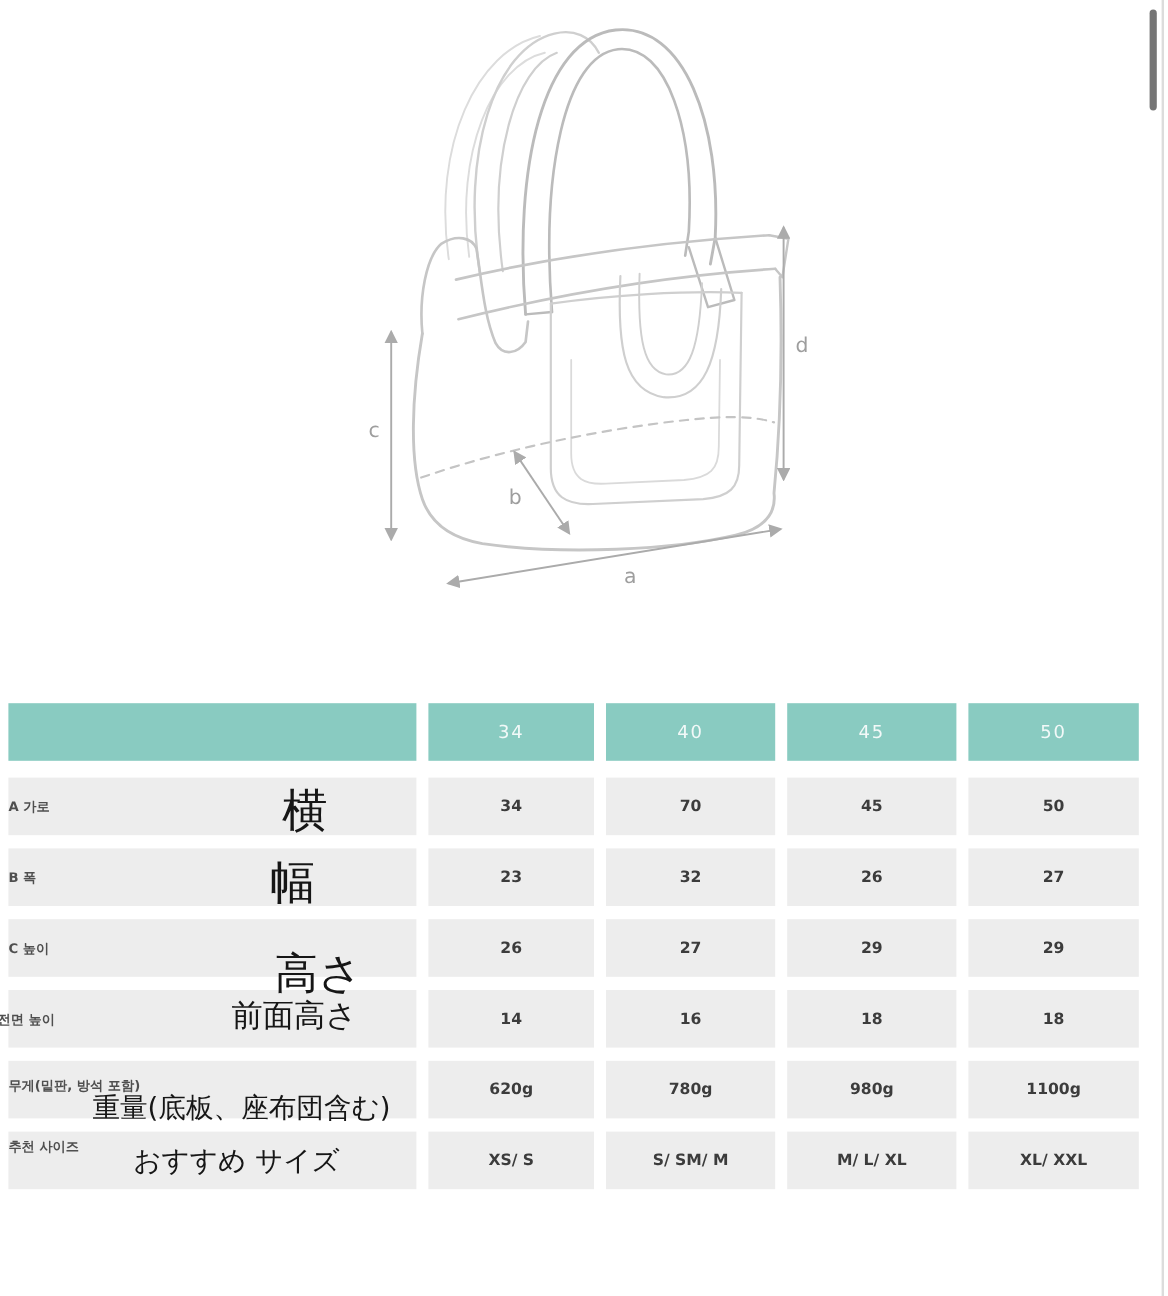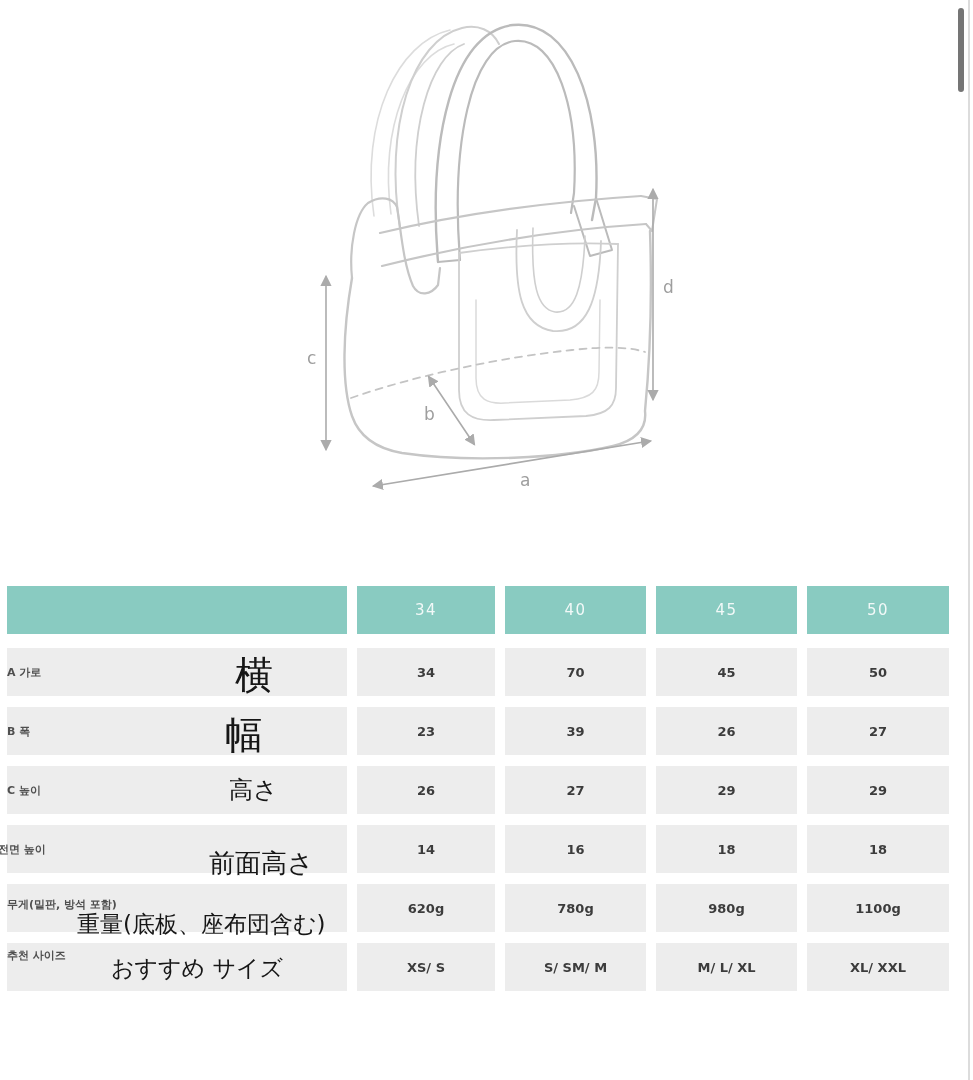--- a/index.html
+++ b/index.html
@@ -19,22 +19,22 @@
   .tbody{display:flex;flex-direction:column;row-gap:11px;margin-top:14px;}
   .trow{height:48px;}
   .cell{background:#ededed;display:flex;align-items:center;justify-content:center;}
   .label-cell{position:relative;background:#ededed;display:flex;align-items:center;}
   .ko{font-size:11px;font-weight:600;color:#4f4f4f;white-space:nowrap;}
   .ja{position:absolute;color:#161616;white-space:nowrap;font-weight:500;line-height:1;z-index:2;}
   .val{font-size:13px;font-weight:600;color:#3c3c3c;white-space:nowrap;}
 
   .row-0 .ja{left:228px;top:8px;font-size:38px;}
   .row-1 .ja{left:218px;top:9px;font-size:38px;}
-  .row-2 .ja{left:222px;top:12px;font-size:24px;}
-  .row-3 .ja{left:186px;top:25px;font-size:26px;margin-left:16px;}
+  .row-2 .ja{left:222px;top:28px;font-size:36px;}
+  .row-3 .ja{left:186px;top:9px;font-size:26px;}
   .row-3 .ko{transform:translateX(-22px);}
   .row-4 .ja{left:70px;top:29px;font-size:23px;}
   .row-4 .ko{transform:translateY(-4px);}
   .row-5 .ja{left:132px;top:27px;font-size:25px;}
   .row-5 .ko{transform:translateY(-6px);}
   .row-6 .ja{left:104px;top:14px;font-size:23px;}
   .row-6 .ko{transform:translateY(-12px);}
 
   
   .scrollbar-track{position:absolute;left:968px;top:0;width:2px;height:1080px;background:#dcdcdc;}
@@ -120,21 +120,21 @@
         <div class="cell val">45</div>
         <div class="cell val">50</div>
       </div>
 
       <div class="grid-row trow row-1">
         <div class="label-cell">
           <span class="ko">B 폭</span>
           <span class="ja">幅</span>
         </div>
         <div class="cell val">23</div>
-        <div class="cell val">39</div>
+        <div class="cell val">32</div>
         <div class="cell val">26</div>
         <div class="cell val">27</div>
       </div>
 
       <div class="grid-row trow row-2">
         <div class="label-cell">
           <span class="ko">C 높이</span>
           <span class="ja">高さ</span>
         </div>
         <div class="cell val">26</div>

